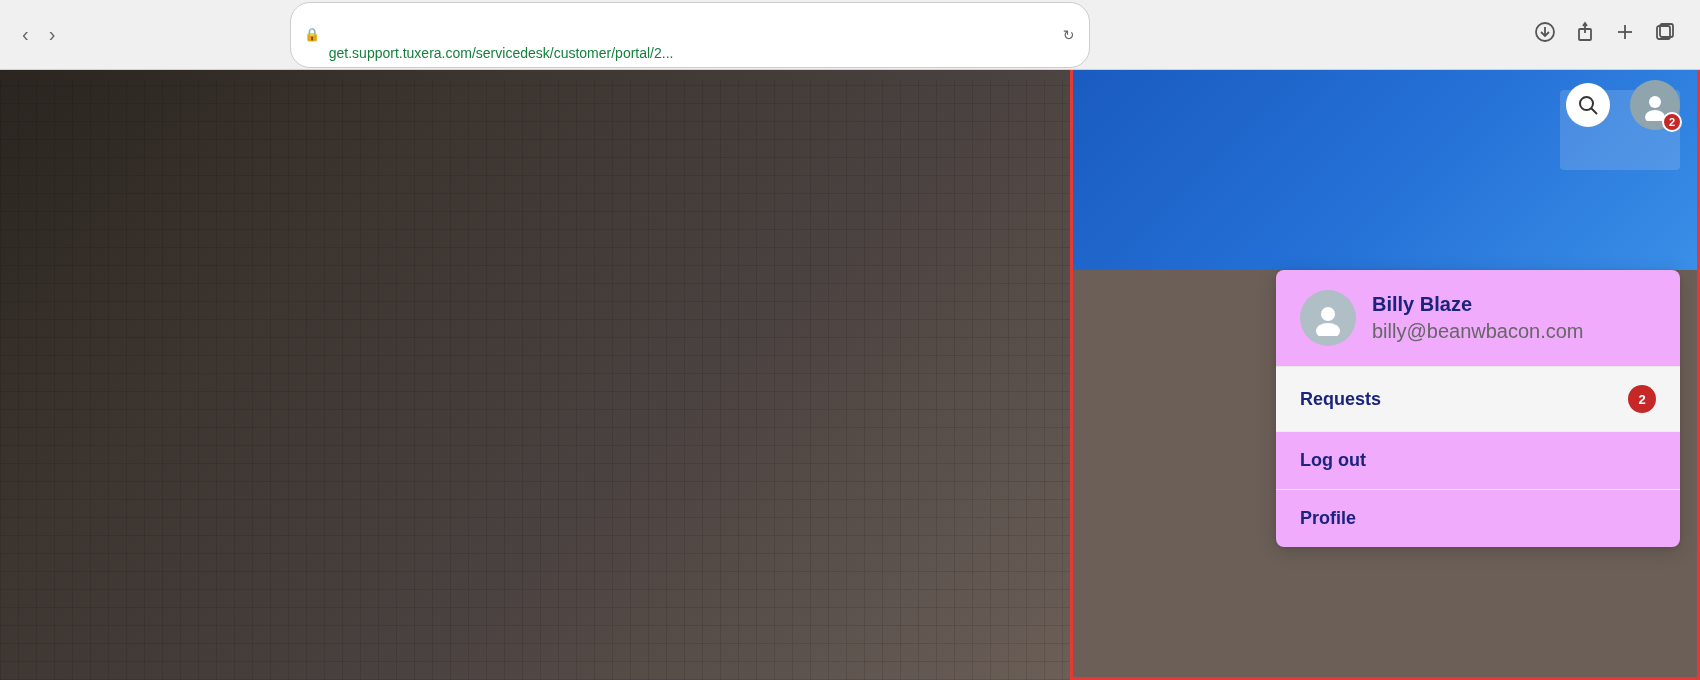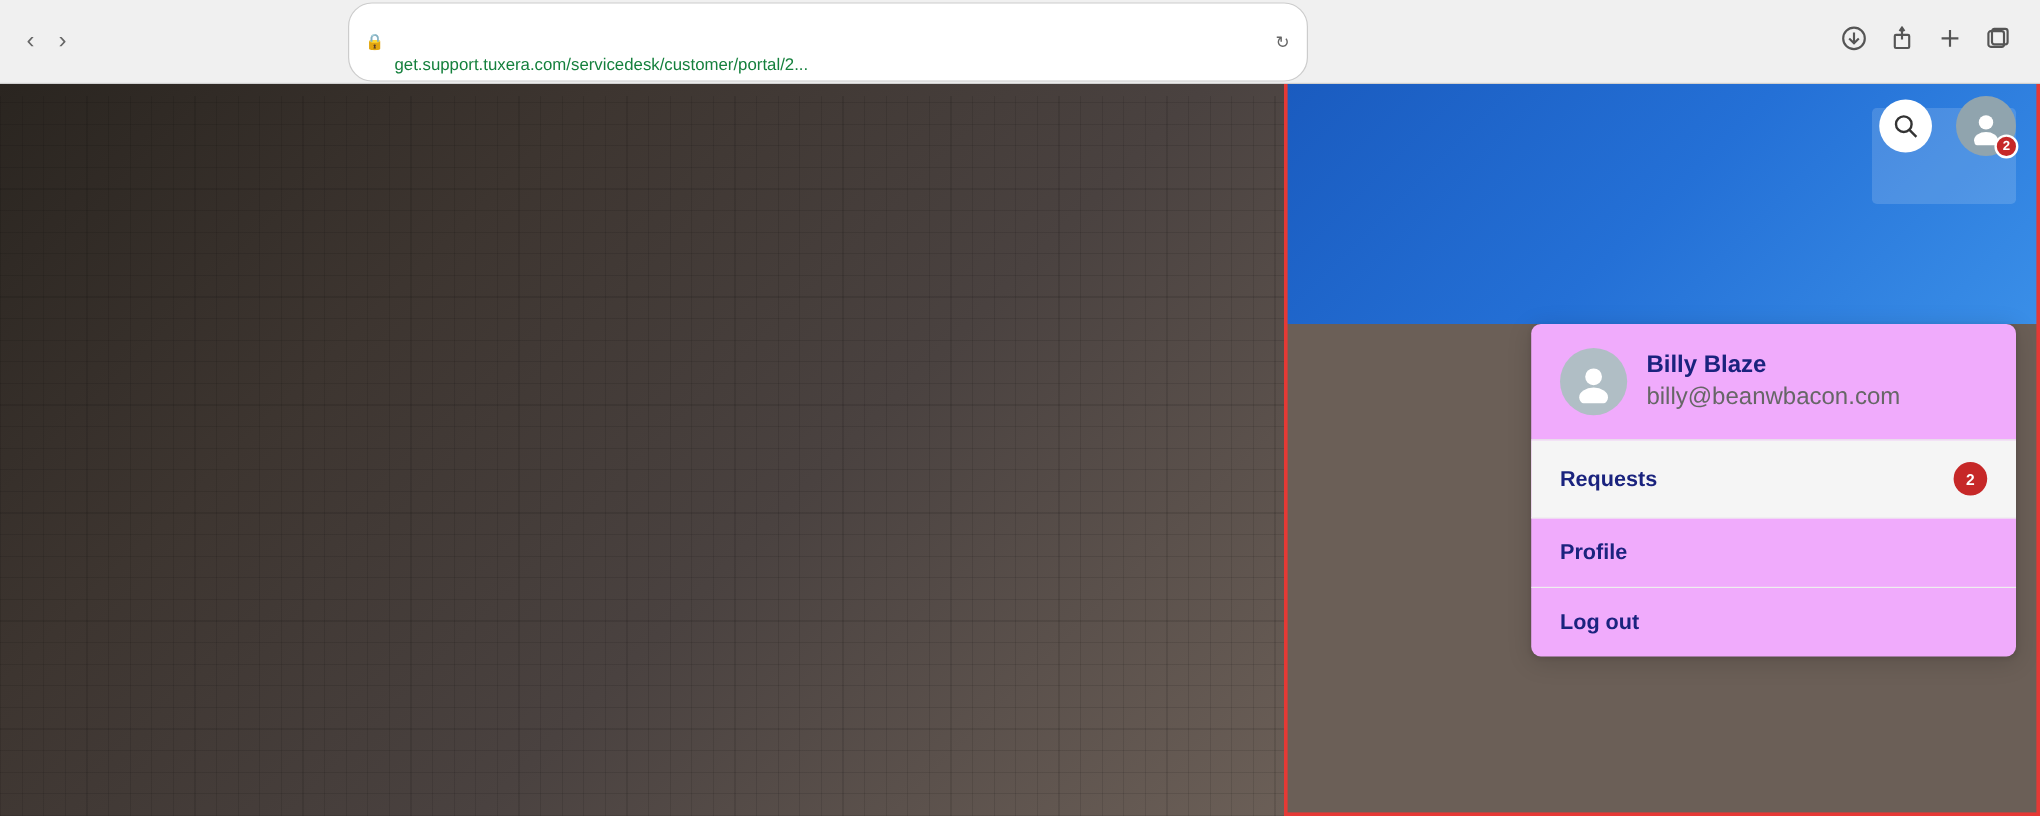--- a/index.html
+++ b/index.html
@@ -405,24 +405,24 @@
         <span class="user-email">billy@beanwbacon.com</span>
       </div>
     </div>
 
     <div class="menu-item requests-item">
       <span class="menu-item-label">Requests</span>
       <div class="badge">2</div>
     </div>
 
     <div class="menu-item">
+      <span class="menu-item-label">Log out</span>
+    </div>
+
+    <div class="menu-item">
       <span class="menu-item-label">Profile</span>
     </div>
 
-    <div class="menu-item">
-      <span class="menu-item-label">Log out</span>
-    </div>
-
   </div>
 
 </div>
 
 <div class="highlighted-panel"></div>
 
 </body></html>

